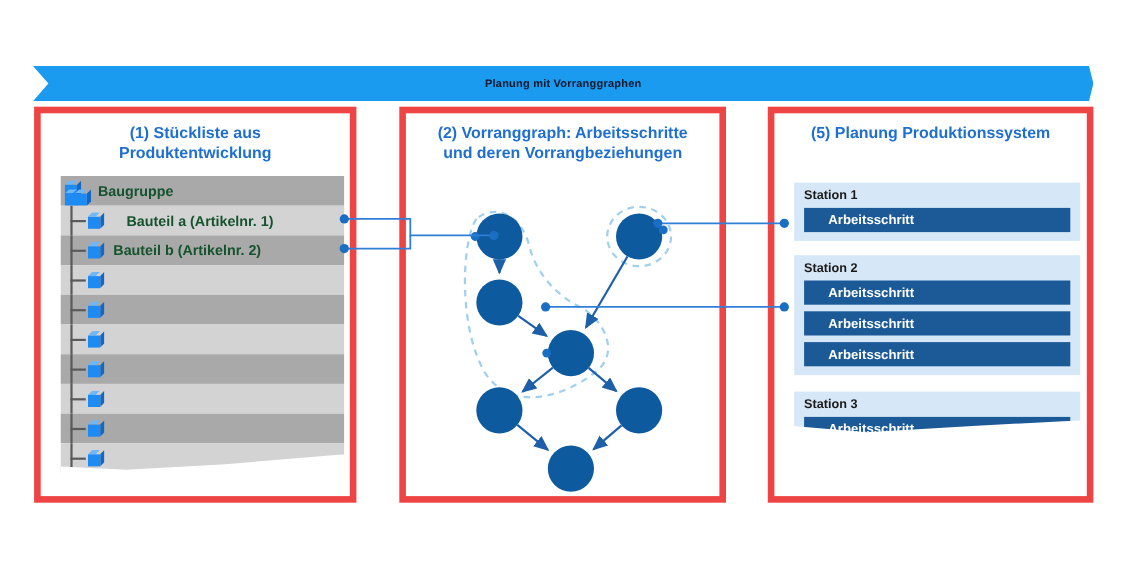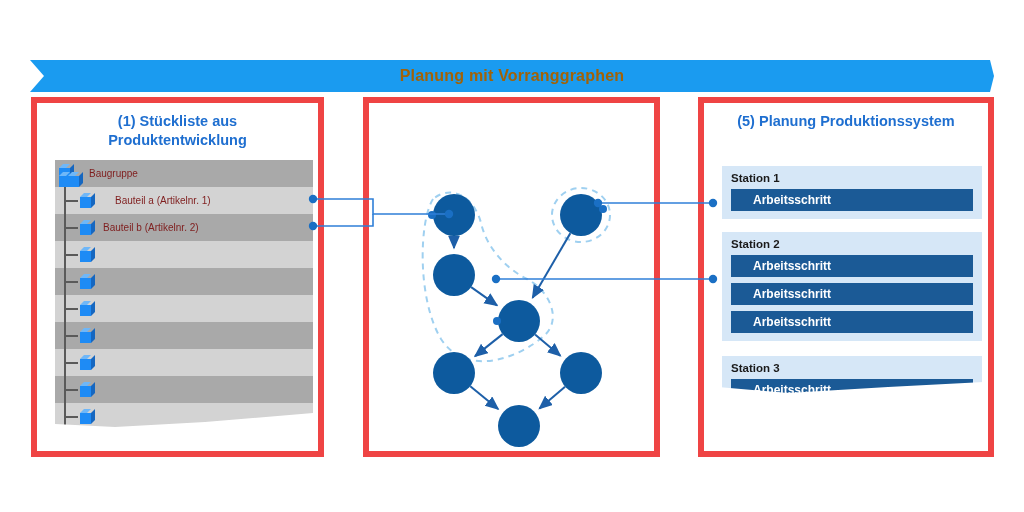--- a/index.html
+++ b/index.html
@@ -5,37 +5,37 @@
   html,body{margin:0;padding:0;background:#ffffff;}
   body{width:1024px;height:512px;position:relative;overflow:hidden;
        font-family:"Liberation Sans",sans-serif;}
 
   
   #banner{position:absolute;left:30px;top:60px;width:964px;height:32px;}
   #banner .shape{position:absolute;inset:0;background:var(--accent,#1a9bf0);
      -webkit-clip-path:polygon(0 0,960px 0,964px 16px,960px 32px,0 32px,14px 16px);
              clip-path:polygon(0 0,960px 0,964px 16px,960px 32px,0 32px,14px 16px);}
   #banner .txt{position:absolute;inset:0;display:flex;align-items:center;justify-content:center;
-     color:#a16207;font-weight:bold;font-size:16px;letter-spacing:.2px;}
+     color:#0f172a;font-weight:bold;font-size:10px;letter-spacing:.2px;}
 
   
   .panel{position:absolute;border:6px solid #ef4444;background:#fff;box-sizing:border-box;}
   #panel1{left:31px;top:97px;width:293px;height:360px;}
   #panel2{left:363px;top:97px;width:297px;height:360px;}
   #panel3{left:698px;top:97px;width:296px;height:360px;}
   .ptitle{color:#1f6fd0;font-weight:bold;font-size:14.5px;text-align:center;
           line-height:19px;padding:9px 8px 0;}
 
   
   #bomwrap{position:absolute;left:18px;top:57px;width:258px;height:290px;overflow:hidden;}
   #bomlist{position:absolute;left:0;top:0;width:258px;}
   .bomrow{position:relative;height:27px;display:flex;align-items:center;}
   .bomrow.dark{background:#a9a9a9;}
   .bomrow.light{background:#d3d3d3;}
-  .bomlabel{font-size:10px;font-weight:normal;color:#7f1d1d;white-space:nowrap;}
+  .bomlabel{font-size:13px;font-weight:bold;color:#14532d;white-space:nowrap;}
   .treeline{position:absolute;left:9px;top:0;bottom:0;width:1.5px;background:#5a5a5a;}
   .stub{position:absolute;left:9px;top:13px;width:14px;height:1.5px;background:#5a5a5a;}
   .cube{position:relative;display:inline-block;width:15px;height:15px;flex:0 0 auto;}
   .cube i{position:absolute;display:block;}
   .cube .f{left:0;top:4px;width:11px;height:11px;background:#1e8bf5;}
   .cube .t{left:0;top:0;width:11px;height:4px;background:#6fb7f8;
            -webkit-clip-path:polygon(4px 0,11px 0,7px 4px,0 4px);clip-path:polygon(4px 0,11px 0,7px 4px,0 4px);}
   .cube .s{left:11px;top:0;width:4px;height:15px;background:#1667c0;
            -webkit-clip-path:polygon(0 4px,4px 0,4px 11px,0 15px);clip-path:polygon(0 4px,4px 0,4px 11px,0 15px);}
   #bomfade{position:absolute;left:0;right:0;bottom:0;height:40px;background:#fff;
@@ -196,20 +196,24 @@
             <i class="f"></i>
           </span>
           <span class="bomlabel" style="margin-left:8px"></span>
         </div>
       </div>
     <div id="bomfade"></div>
   </div>
 </div>
 
 <div class="panel" id="panel2">
+  <div class="ptitle">
+    <span>(2) Vorranggraph: Arbeitsschritte</span><br>
+    <span>und deren Vorrangbeziehungen</span>
+  </div>
   <svg id="graph" viewBox="0 0 297 360">
     <defs>
       <marker id="ah" markerWidth="7" markerHeight="7" refX="6.2" refY="3" orient="auto">
         <path d="M0,0 L7,3 L0,6 z" fill="#1d5fa8"></path>
       </marker>
     </defs>
     <g id="g-groups">
         <path d="M 64,96 C 50,118 48,196 72,236 C 98,276 152,254 176,232 C 194,214 178,186 158,176 C 138,166 118,146 112,120 C 106,96 84,80 64,96 Z" fill="none" stroke="#9fd0f0" stroke-width="2" stroke-dasharray="6 5"></path>
         <ellipse cx="212" cy="112" rx="29" ry="27" fill="none" stroke="#9fd0f0" stroke-width="2" stroke-dasharray="6 5"></ellipse>
       </g>

